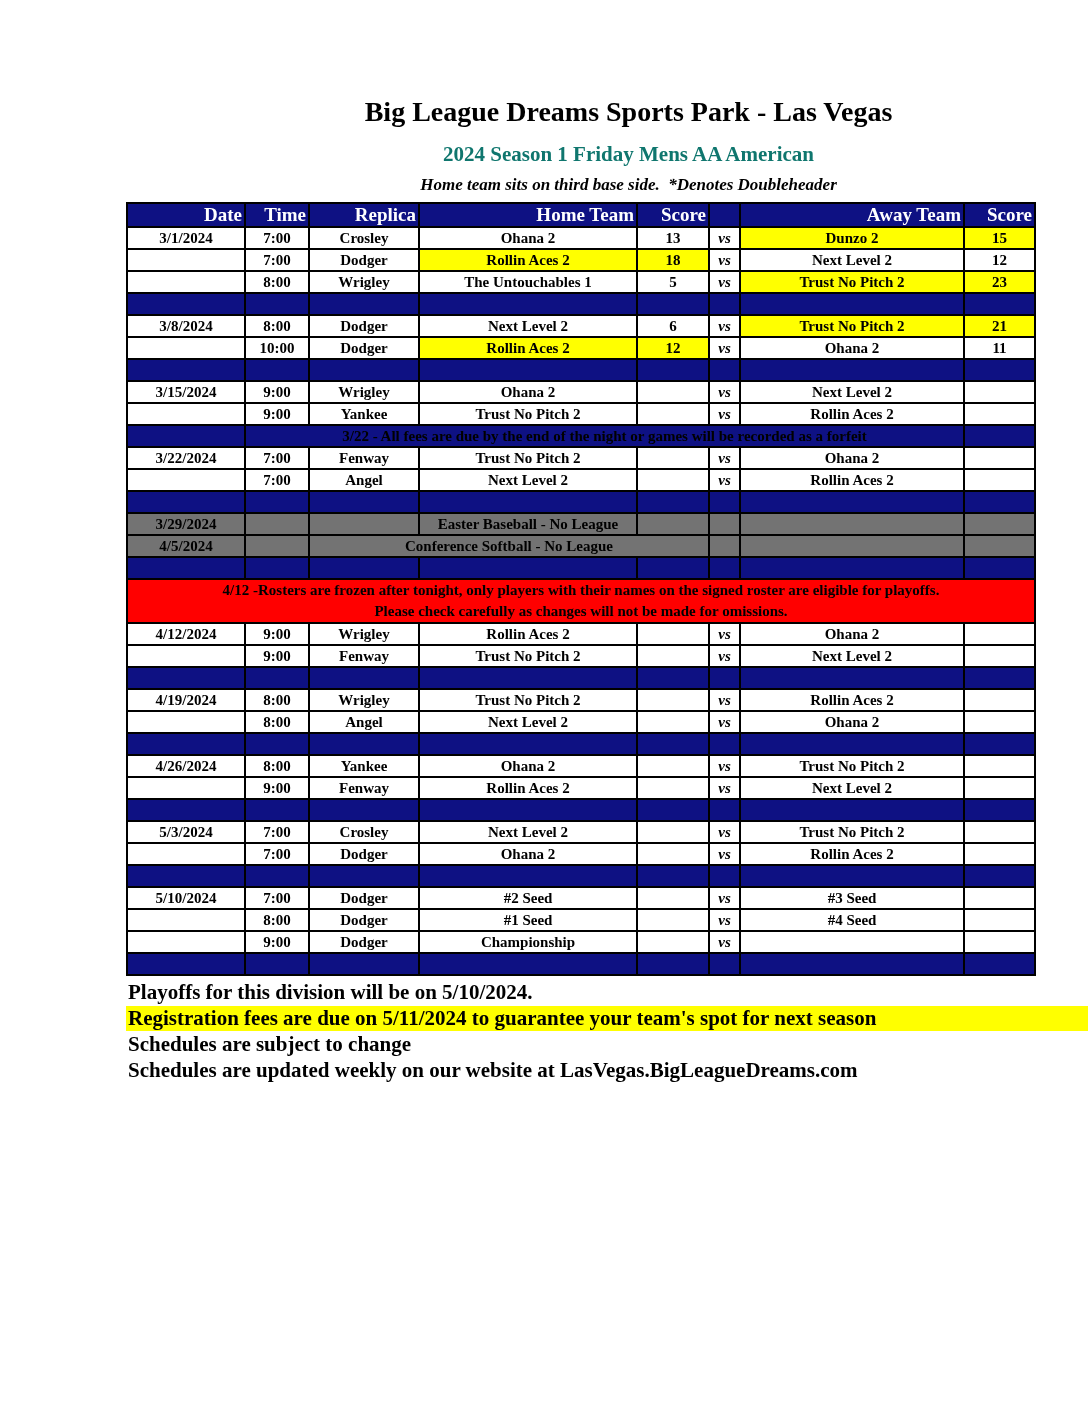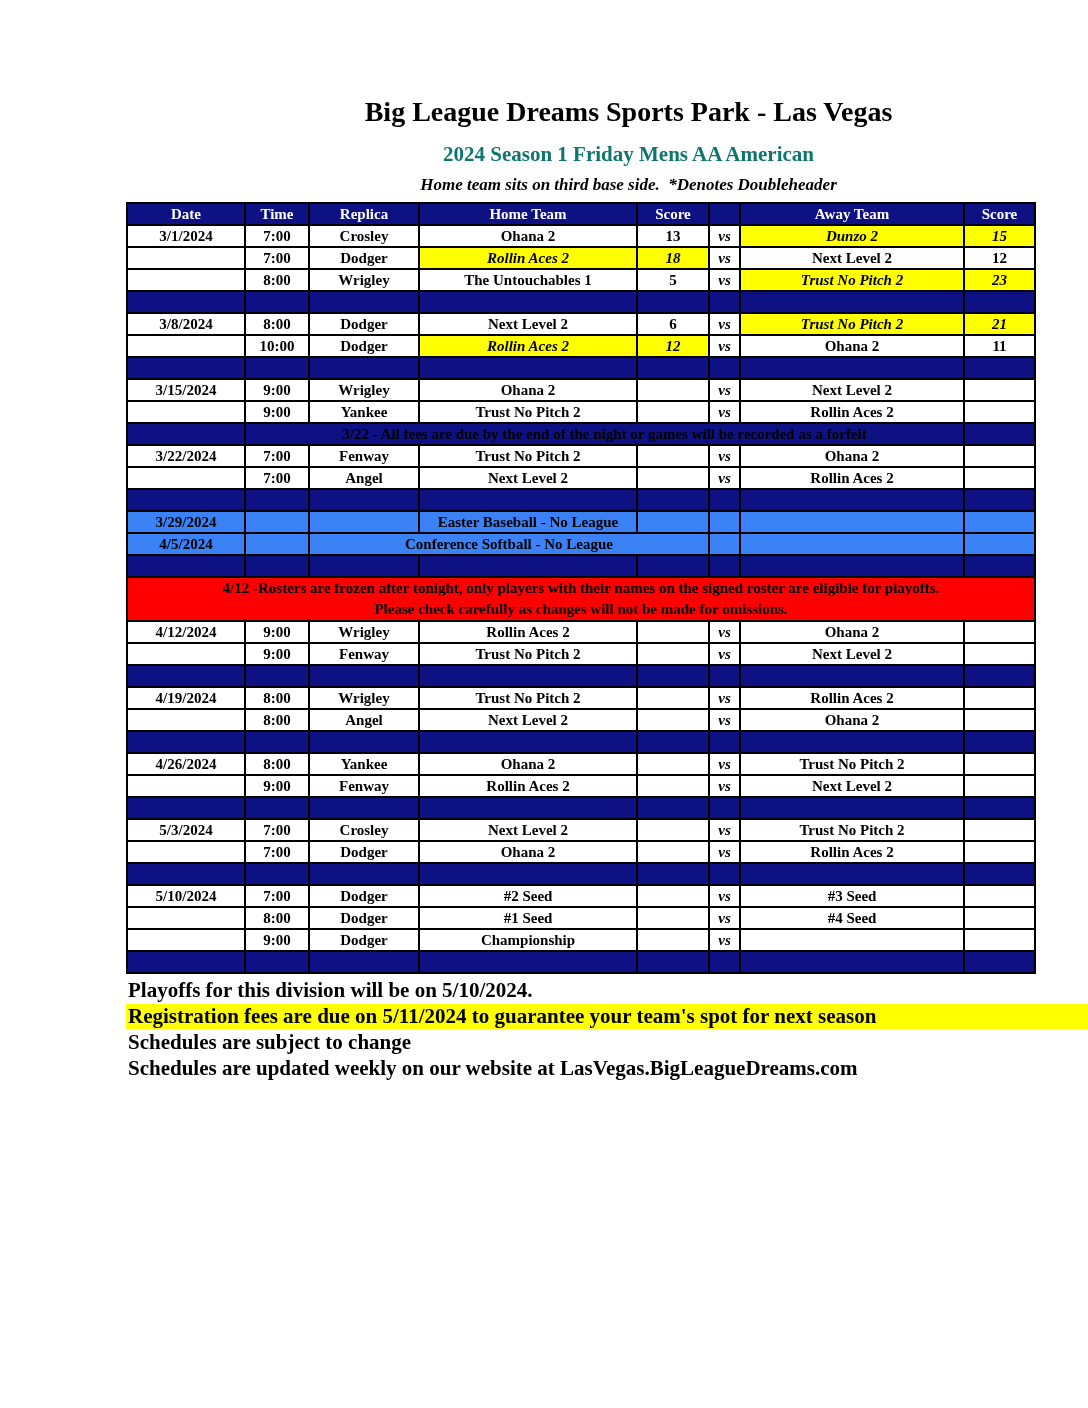--- a/index.html
+++ b/index.html
@@ -10,26 +10,26 @@
   }
   .content{position:absolute;left:90px;top:96px;width:1005px;padding-left:36px;}
   .title{font-size:28px;font-weight:bold;text-align:center;color:#000;line-height:32px;}
   .subtitle{font-size:21px;font-weight:bold;text-align:center;color:#0f766e;margin-top:14px;line-height:24px;}
   .note{font-size:17px;font-weight:bold;font-style:italic;text-align:center;color:#000;margin-top:10px;white-space:pre;line-height:18px;}
   table.sched{border-collapse:collapse;width:908px;table-layout:fixed;margin-top:8px;}
   table.sched th, table.sched td{
     border:2px solid #000;height:20px;padding:0 2px;text-align:center;
     font-weight:bold;font-size:15px;overflow:hidden;white-space:nowrap;color:#000;
   }
-  table.sched th{background:#0e1183;color:#ffffff;font-size:15px;}
+  table.sched th{background:#0e1183;color:#ffffff;font-size:19px;text-align:right;}
   td.sep{background:#0e1183;}
-  td.hl{background:#ffff00;color:#0b2175;font-style:italic;}
+  td.hl{background:#ffff00;color:#0b2175;}
   td.vs{font-style:italic;font-size:13px;}
   td.notice{background:#0e1183;color:#ffffff;font-size:15px;}
-  td.gray{background:#3b82f6;}
+  td.gray{background:#737373;}
   td.rednote{background:#ff0000;color:#ffffff;font-size:16px;border:2px solid #000;}
   td.rednote div{line-height:21px;}
   .footer{margin-top:4px;}
   .footer-line{font-size:21px;font-weight:bold;color:#000;line-height:25px;margin-top:1px;padding-left:2px;}
   .footer-line.yellow{background:#ffff00;}
 </style>
 </head>
 <body>
 
 <div class="content">

